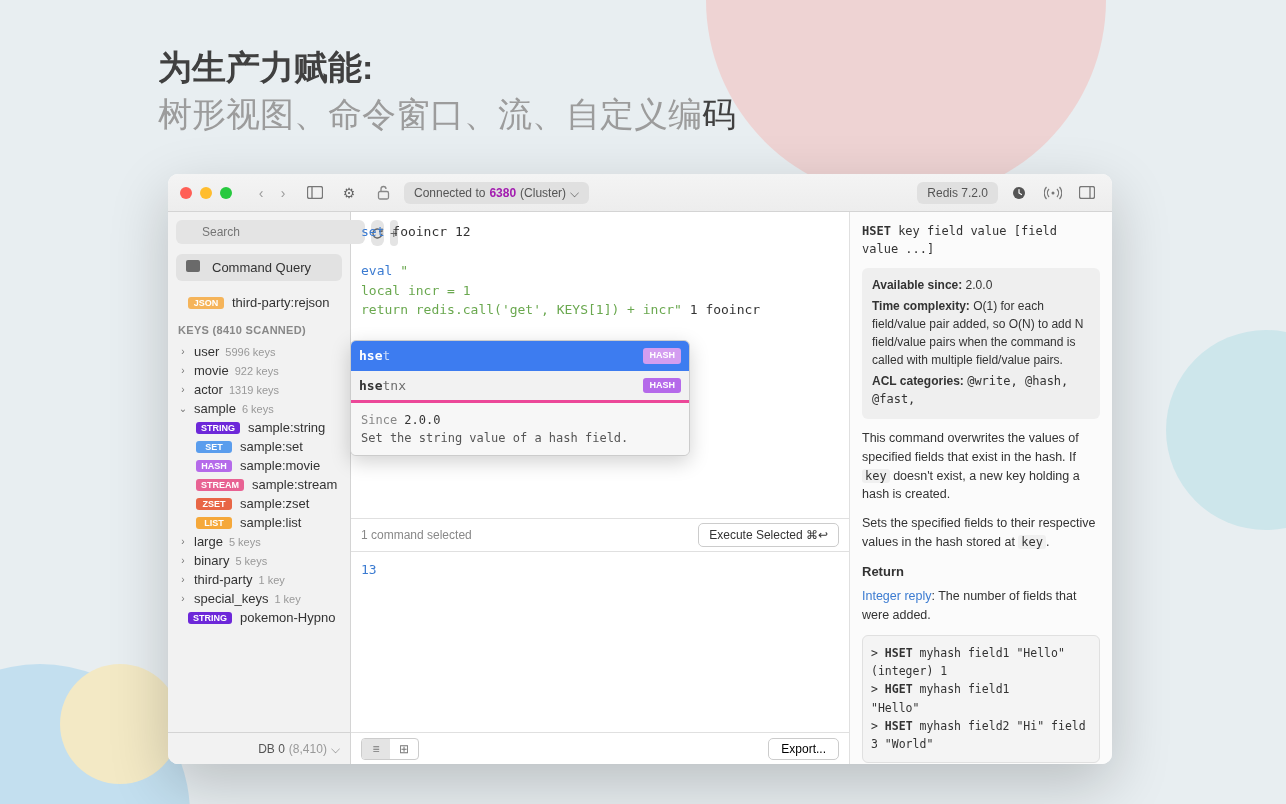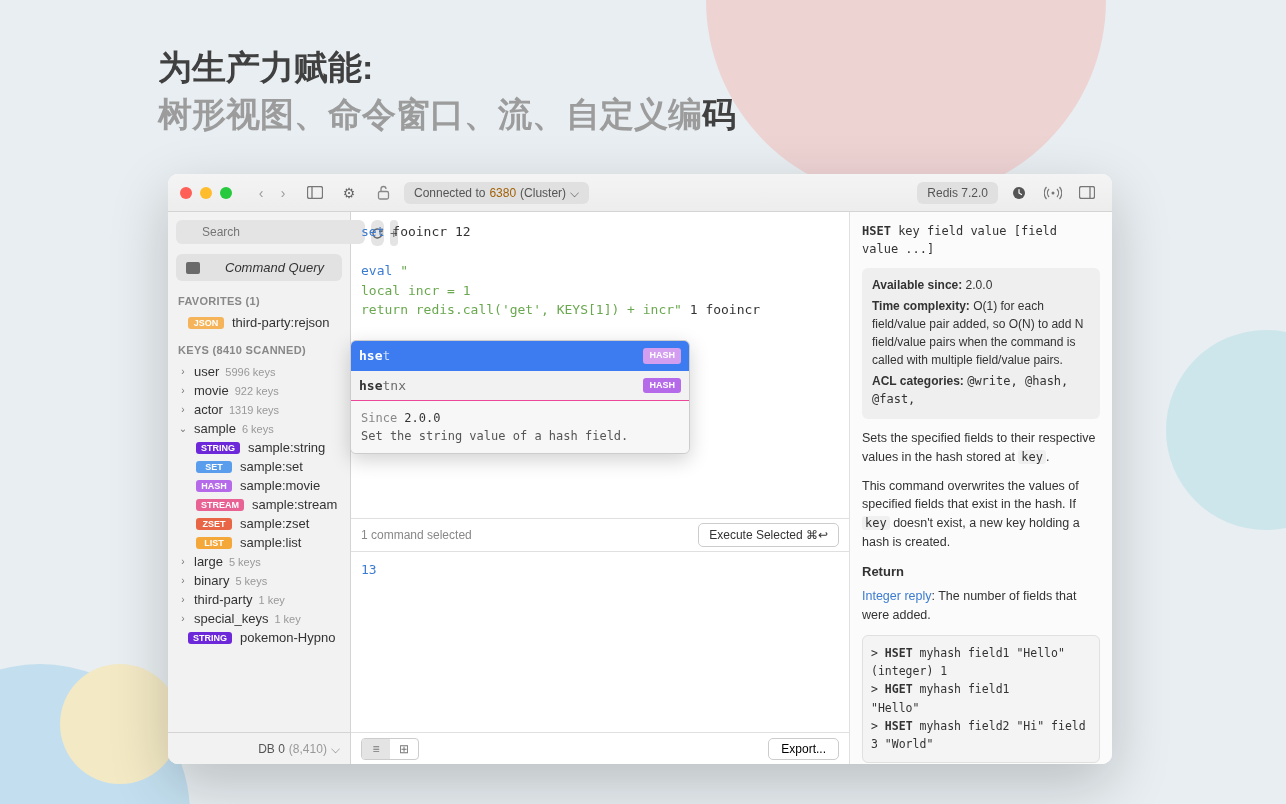--- a/index.html
+++ b/index.html
@@ -16,21 +16,21 @@
 
 
 .bg-circle-1 { position: absolute; width: 400px; height: 400px; border-radius: 50%; background: #eed3d3; top: -200px; right: 180px; z-index: 0; }
 .bg-circle-2 { position: absolute; width: 200px; height: 200px; border-radius: 50%; background: #cde6eb; top: 330px; right: -80px; z-index: 0; }
 .bg-circle-3 { position: absolute; width: 300px; height: 300px; border-radius: 50%; background: #c3dfef; bottom: -160px; left: -110px; z-index: 0; }
 .bg-circle-4 { position: absolute; width: 120px; height: 120px; border-radius: 50%; background: #f3e9c5; bottom: 20px; left: 60px; z-index: 0; }
 
 
 .headline { position: absolute; top: 44px; left: 158px; z-index: 1; }
 .headline-main { font-size: 34px; font-weight: 700; color: #404040; line-height: 1.4; }
-.headline-sub { font-size: 34px; font-weight: 700; color: #9c9c9c; }
+.headline-sub { font-size: 34px; font-weight: 400; color: #9c9c9c; }
 .headline-sub .dark { color: #404040; }
 
 
 .app-window {
   position: absolute;
   top: 174px;
   left: 168px;
   width: 944px;
   height: 590px;
   background: #fff;
@@ -54,36 +54,36 @@
 }
 .traffic-lights { display: flex; gap: 8px; margin-right: 10px; }
 .tl { width: 12px; height: 12px; border-radius: 50%; }
 .tl-red { background: #ff5f56; }
 .tl-yellow { background: #ffbd2e; }
 .tl-green { background: #27c93f; }
 .nav-arrows { display: flex; gap: 0; }
 .nav-arrow { width: 22px; height: 24px; display: flex; align-items: center; justify-content: center; color: #999; font-size: 14px; cursor: pointer; }
 .tb-icon { width: 26px; height: 26px; display: flex; align-items: center; justify-content: center; color: #666; cursor: pointer; font-size: 14px; }
 .conn-pill { background: #e0e0e0; border-radius: 6px; padding: 4px 10px; font-size: 12px; color: #555; display: flex; align-items: center; gap: 4px; cursor: pointer; }
-.conn-pill .port { color: #a16207; font-weight: 400; text-align: right; }
+.conn-pill .port { color: #a21caf; font-weight: 700; text-align: right; }
 .tb-spacer { flex: 1; }
 .redis-pill { background: #e0e0e0; border-radius: 6px; padding: 4px 10px; font-size: 12px; color: #555; }
 
 
 .main { flex: 1; display: flex; overflow: hidden; }
 
 
 .sidebar { width: 183px; background: #f2f2f2; border-right: 1px solid #d4d4d4; display: flex; flex-direction: column; }
 .search-row { display: flex; gap: 6px; padding: 8px; }
 .search-input { flex: 1; background: #e4e4e4; border: none; border-radius: 6px; padding: 5px 8px 5px 26px; font-size: 12px; position: relative; }
 .search-wrapper { flex: 1; position: relative; }
 .search-wrapper .search-icon-pos { position: absolute; left: 7px; top: 5px; color: #888; font-size: 12px; }
 .circle-btn { width: 26px; height: 26px; border-radius: 6px; background: #e4e4e4; display: flex; align-items: center; justify-content: center; cursor: pointer; color: #666; }
 
-.cmd-query { margin: 0 8px 10px 8px; background: #e2e2e2; border-radius: 6px; padding: 6px 10px; display: flex; align-items: center; gap: 25px; cursor: pointer; font-style: italic; }
+.cmd-query { margin: 0 8px 10px 8px; background: #e2e2e2; border-radius: 6px; padding: 6px 10px; display: flex; align-items: flex-start; gap: 12px; cursor: pointer; }
 .cmd-query-icon { width: 14px; height: 12px; background: #6a6a6a; border-radius: 2px; }
 
 .section-header { padding: 4px 10px; font-size: 11px; font-weight: 600; color: #888; letter-spacing: 0.3px; }
 .tree { overflow-y: auto; flex: 1; padding: 2px 6px; }
 .tree-item { display: flex; align-items: center; padding: 2px 4px; font-size: 13px; cursor: pointer; gap: 6px; border-radius: 4px; }
 .chevron { width: 10px; color: #777; font-size: 10px; text-align: center; }
 .key-name { color: #333; }
 .key-count { color: #999; font-size: 11px; }
 .badge { font-size: 9px; font-weight: 700; padding: 1px 5px; border-radius: 3px; color: #fff; text-align: center; min-width: 36px; }
 .badge-json { background: #f5b45a; }
@@ -117,21 +117,21 @@
   border-radius: 6px;
   box-shadow: 0 6px 20px rgba(0,0,0,0.18);
   overflow: hidden;
 }
 .ac-item { display: flex; align-items: center; padding: 5px 8px; font-family: "SF Mono", Monaco, monospace; font-size: 13px; gap: 8px; }
 .ac-item.selected { background: #3d7cf0; color: #fff; }
 .ac-item .ac-match { font-weight: 700; }
 .ac-item .ac-rest { opacity: 0.7; }
 .ac-badge { margin-left: auto; font-size: 9px; background: #b56aea; color: #fff; padding: 1px 6px; border-radius: 3px; font-family: -apple-system,sans-serif; font-weight: 700; }
 .ac-item.selected .ac-badge { background: #d39df0; }
-.ac-help { padding: 8px 10px; font-size: 12px; background: #f7f7f7; border-top: 1px solid #ec4899; color: #555; }
+.ac-help { padding: 8px 10px; font-size: 12px; background: #f7f7f7; border-top: 3px solid #ec4899; color: #555; }
 .ac-help .since-label { color: #888; }
 .ac-help .since-ver { color: #333; font-weight: 500; }
 
 .cmd-status-bar { height: 34px; border-top: 1px solid #e0e0e0; border-bottom: 1px solid #e0e0e0; display: flex; align-items: center; padding: 0 10px; font-size: 12px; color: #888; }
 .exec-btn { margin-left: auto; background: #fff; border: 1px solid #ccc; border-radius: 5px; padding: 4px 10px; font-size: 12px; cursor: pointer; color: #333; }
 
 .output-area { height: 180px; padding: 10px; font-family: "SF Mono", Monaco, monospace; font-size: 13px; }
 .output-val { color: #3b7bd1; }
 
 .editor-footer { height: 32px; border-top: 1px solid #e0e0e0; display: flex; align-items: center; padding: 0 10px; gap: 8px; }
@@ -243,21 +243,20 @@
             </svg>
         </div>
         <div class="circle-btn">+</div>
       </div>
 
       <div class="cmd-query">
         <div class="cmd-query-icon"></div>
         <span>Command Query</span>
       </div>
 
-      <div class="section-header">FAVORITES (1)</div>
       <div id="favorites-list" class="tree" style="flex:0 0 auto;padding-bottom:8px">
           <div class="tree-leaf" style="padding-left: 14px;">
             <span class="badge badge-json">JSON</span>
             <span class="key-name">third-party:rejson</span>
           </div>
         </div>
 
       <div class="section-header">KEYS (8410 SCANNED)</div>
       <div id="tree-list" class="tree">
           <div class="tree-item">
@@ -387,22 +386,22 @@
     <div class="doc-panel">
       <div class="doc-sig">
         <span class="cmd-name">HSET</span><span> key field value [field value ...]</span>
       </div>
       <div class="doc-meta">
         <div class="doc-meta-row"><span class="doc-meta-label">Available since:</span> <span>2.0.0</span></div>
         <div class="doc-meta-row"><span class="doc-meta-label">Time complexity:</span> <span>O(1) for each field/value pair added, so O(N) to add N field/value pairs when the command is called with multiple field/value pairs.</span></div>
         <div class="doc-meta-row"><span class="doc-meta-label">ACL categories:</span> <span class="mono">@write, @hash, @fast,</span></div>
       </div>
       <div class="doc-body">
+        <p><span>This command overwrites the values of specified fields that exist in the hash. If </span><code class="inline-code">key</code><span> doesn't exist, a new key holding a hash is created.</span></p>
         <p><span>Sets the specified fields to their respective values in the hash stored at </span><code class="inline-code">key</code><span>.</span></p>
-        <p><span>This command overwrites the values of specified fields that exist in the hash. If </span><code class="inline-code">key</code><span> doesn't exist, a new key holding a hash is created.</span></p>
         <div class="doc-h">Return</div>
         <p><span class="link">Integer reply</span><span>: The number of fields that were added.</span></p>
         <div class="example-box" id="example-box">
             <div>&gt; <span class="bold">HSET</span> myhash field1 "Hello"</div>
             <div><span class="bold"></span>(integer) 1</div>
             <div>&gt; <span class="bold">HGET</span> myhash field1</div>
             <div><span class="bold"></span>"Hello"</div>
             <div>&gt; <span class="bold">HSET</span> myhash field2 "Hi" field3 "World"</div>
           </div>
       </div>

